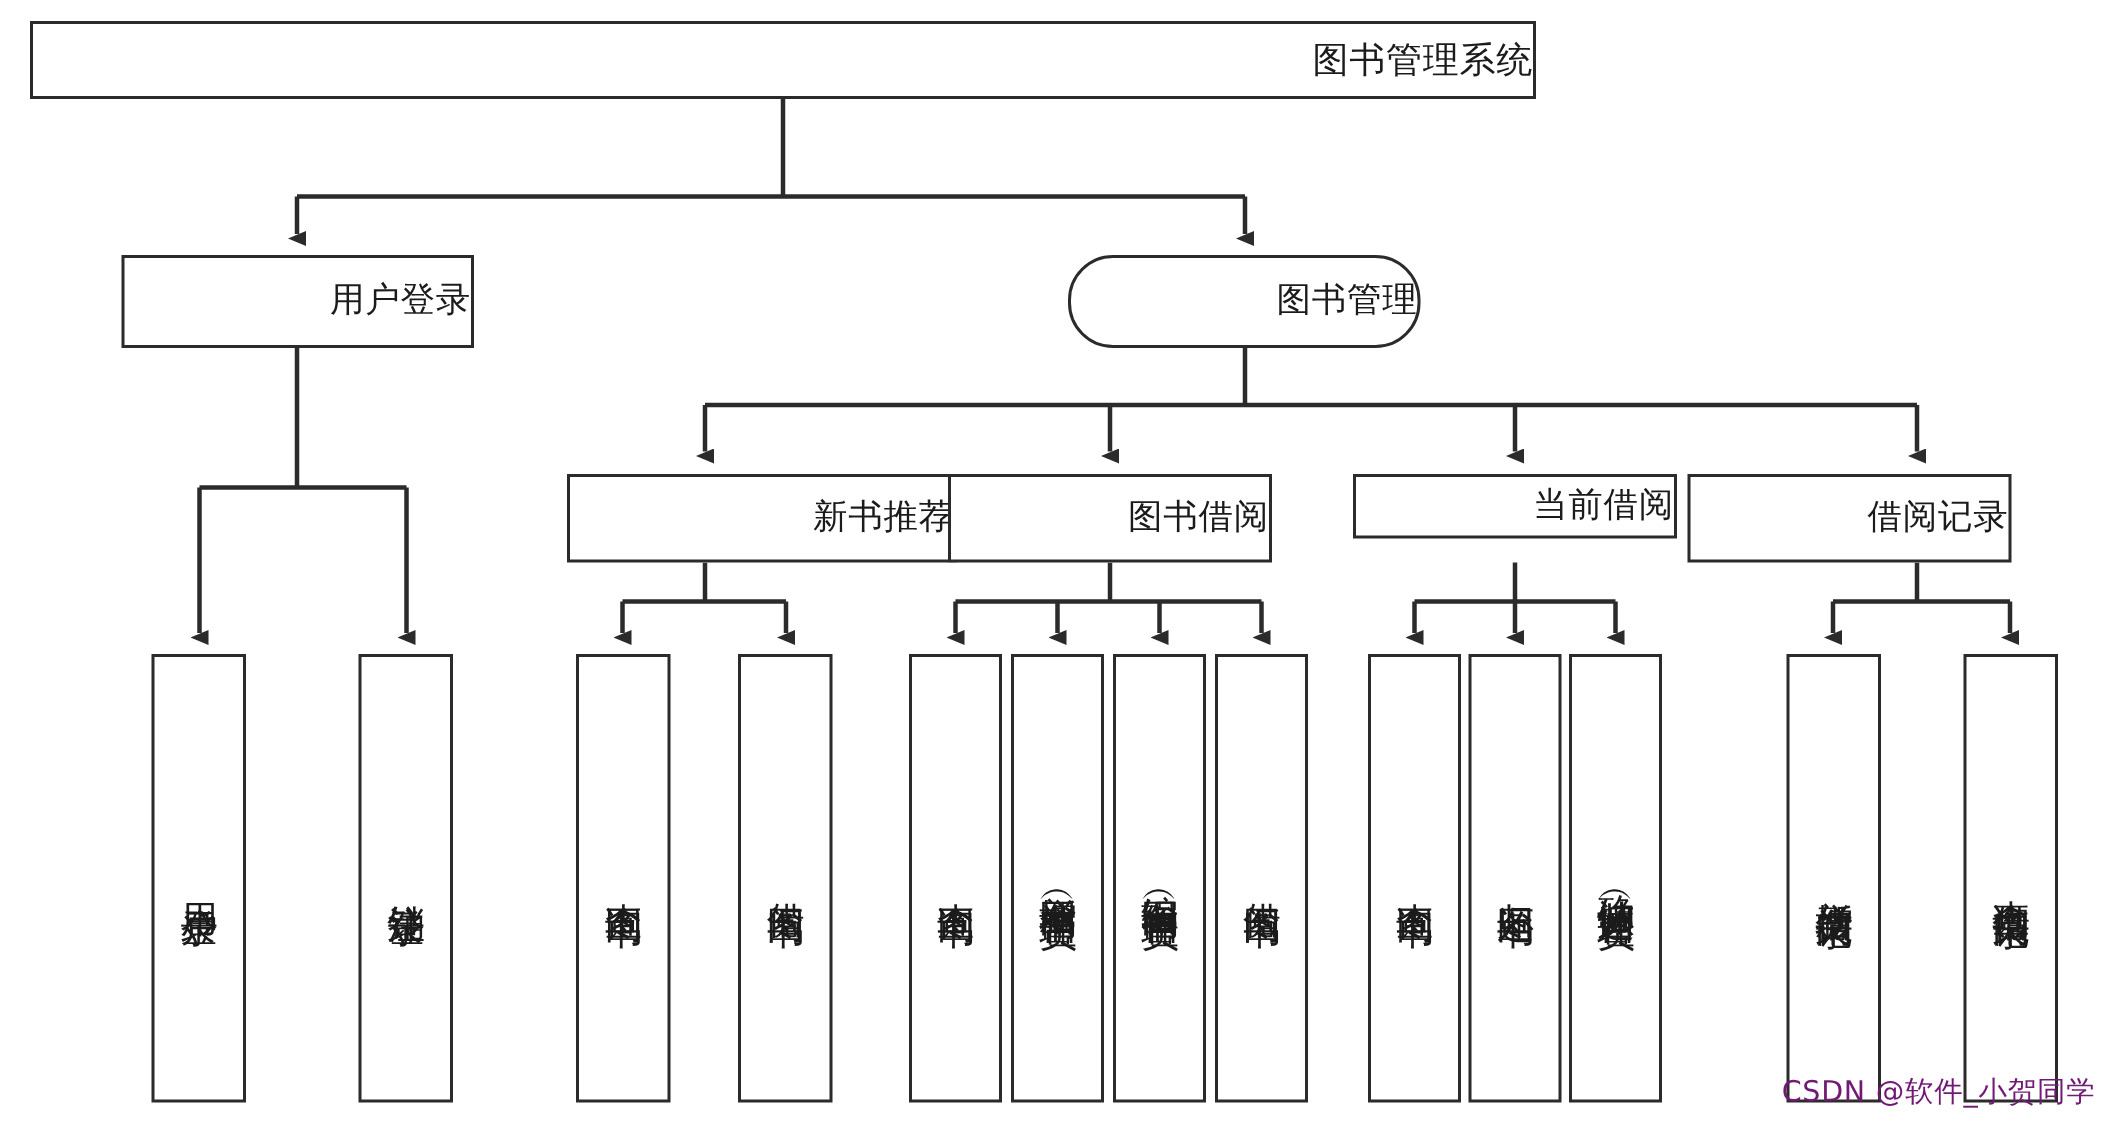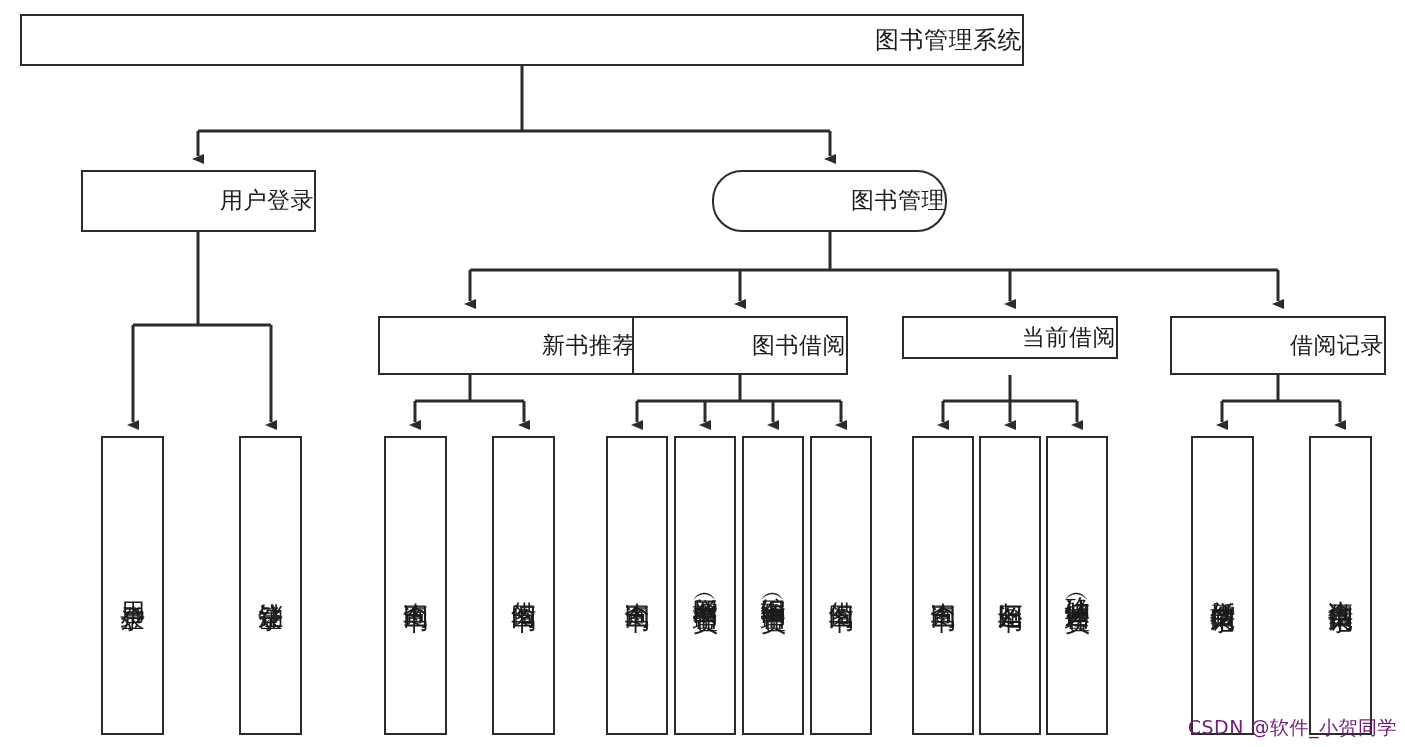--- a/index.html
+++ b/index.html
@@ -143,21 +143,21 @@
   </div>
 
   <div class="node h" style="left:632px; top:316px; width:216px; height:59px;">
     <span class="lbl">图书借阅</span>
   </div>
 
   <div class="node h" style="left:902px; top:316px; width:216px; height:43px;">
     <span class="lbl">当前借阅</span>
   </div>
 
-  <div class="node h" style="left:1170px; top:316px; width:216px; height:59px;">
+  <div class="node h" style="left:1125px; top:316px; width:216px; height:59px;">
     <span class="lbl">借阅记录</span>
   </div>
 
   <div class="node v" style="left:101px; top:436px; width:63px; height:299px;">
     <span class="lbl">用户登录</span>
   </div>
   <div class="node v" style="left:239px; top:436px; width:63px; height:299px;">
     <span class="lbl">注销登录</span>
   </div>
 

